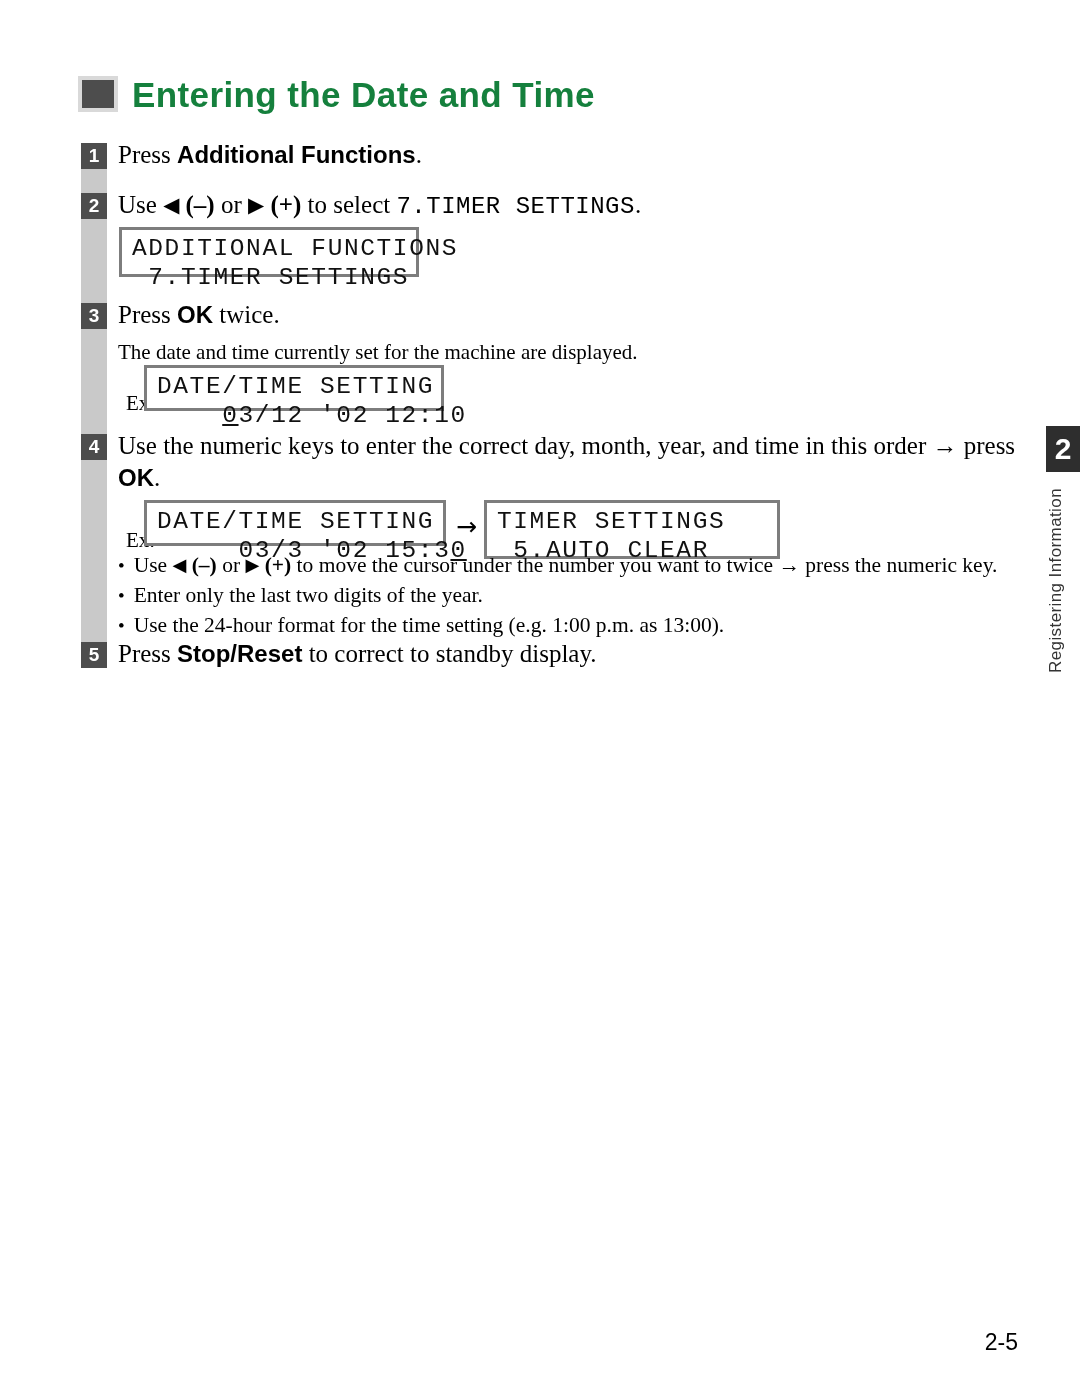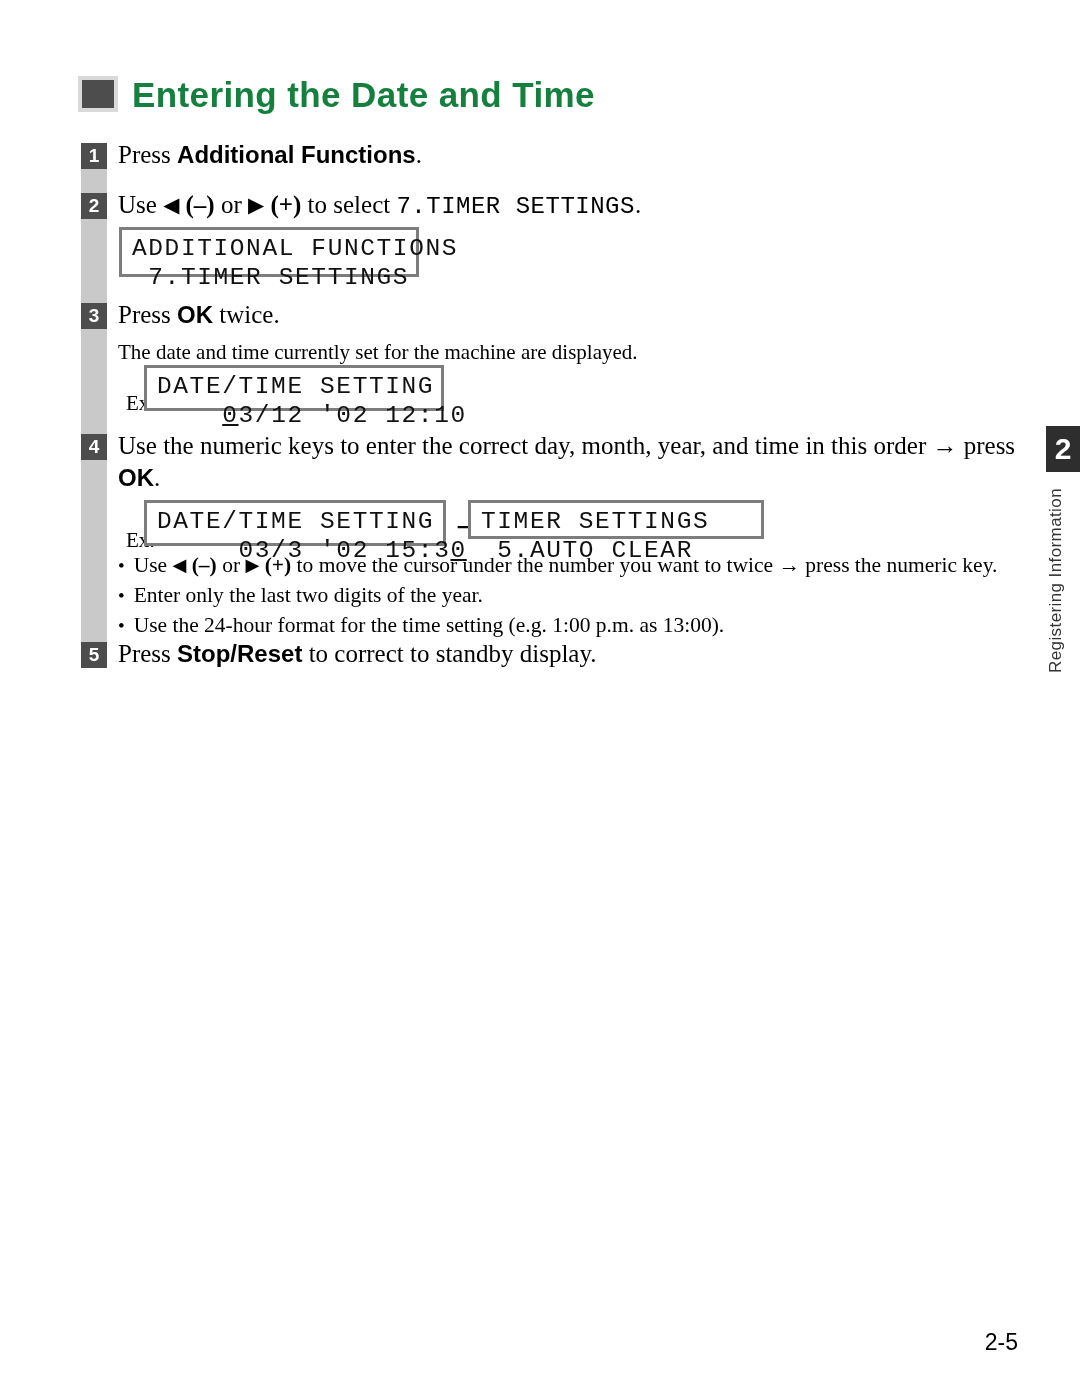--- a/index.html
+++ b/index.html
@@ -252,21 +252,21 @@
     <div class="step-text wrap"><span>Use the numeric keys to enter the correct day, month, year, and time in this order → press</span><br><span class="b">OK</span><span>.</span></div>
   </div>
 </div>
 
 <div class="ex-label" style="left:116px; top:530px;">Ex:</div>
 <div class="lcd" style="left:144px; top:500px; width:302px; height:46px;">
   <div class="lcd-line">DATE/TIME SETTING</div>
   <div class="lcd-line"><span>     03/3 '02 15:3</span><span class="cursor">0</span><span></span></div>
 </div>
 <div class="flow-arrow" style="left:456px; top:514px;">→</div>
-<div class="lcd" style="left:468px; top:500px; width:296px; height:39px;">
+<div class="lcd" style="left:484px; top:500px; width:296px; height:59px;">
   <div class="lcd-line">TIMER SETTINGS</div>
   <div class="lcd-line"> 5.AUTO CLEAR</div>
 </div>
 
 <div class="bullets">
   <div class="bullet-row">
     <span class="bullet-dot">•</span>
     <span class="bullet-txt"><span>Use </span><span class="tri" style="font-size:18px;">◀</span>&nbsp;<span style="font-weight:bold;">(–)</span><span> or </span><span class="tri" style="font-size:18px;">▶</span>&nbsp;<span style="font-weight:bold;">(+)</span><span> to move the cursor under the number you want to twice → press the numeric key.</span></span>
   </div>
   <div class="bullet-row">

